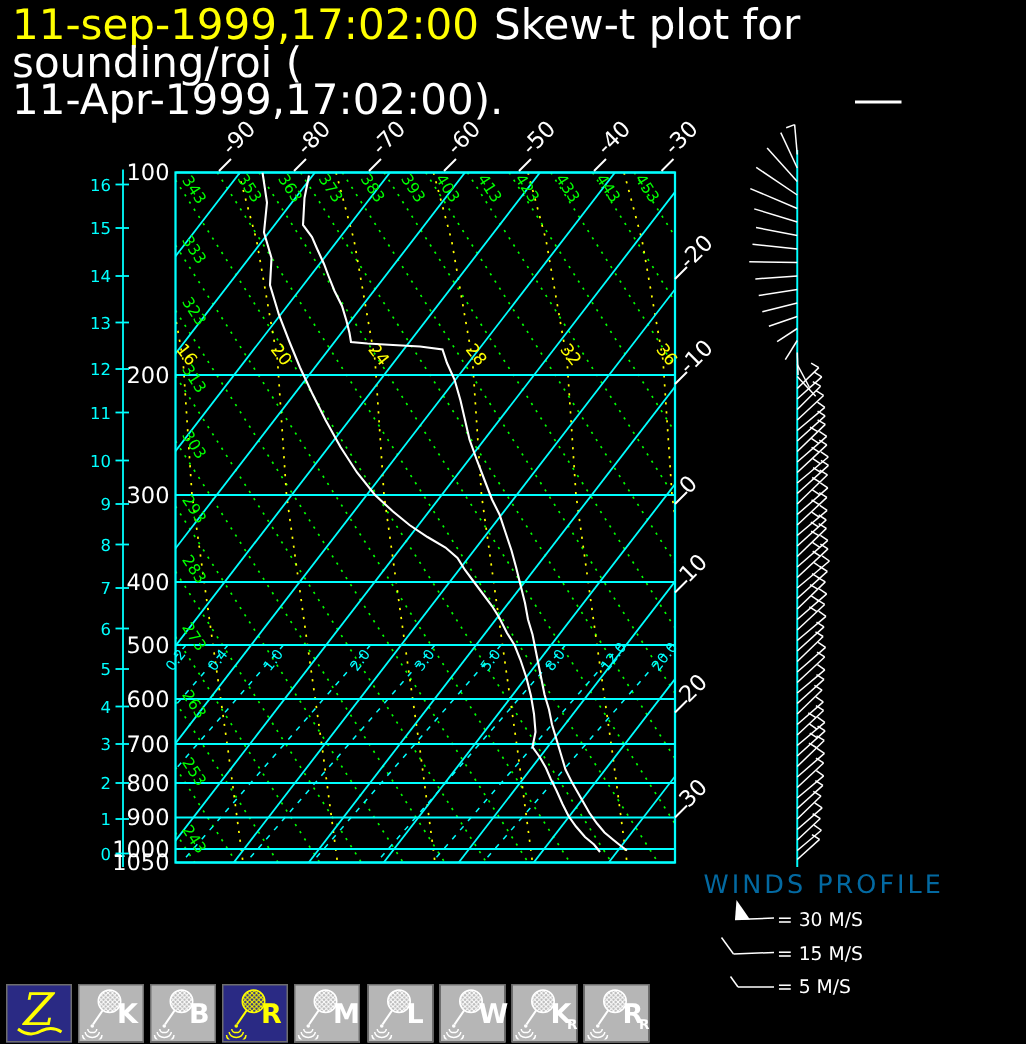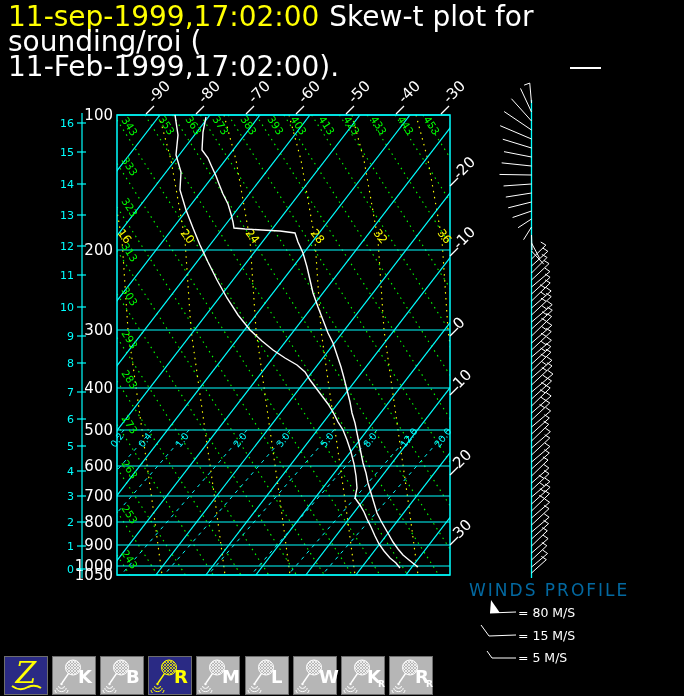--- a/index.html
+++ b/index.html
@@ -20,21 +20,21 @@
   .tbtn.zbtn{background:#2a2a84;}
   .blabel{position:absolute;left:25px;top:9px;font-size:18px;font-weight:bold;color:#fff;}
   .bsub{position:absolute;left:36px;top:22px;font-size:9px;font-weight:bold;color:#fff;}
   .mic{position:absolute;left:1px;top:2px;}
 </style>
 </head>
 <body>
 
 <div class="title-bar">
   <div><span class="t-date">11-sep-1999,17:02:00</span><span class="t-rest">Skew-t plot for sounding/roi (</span></div>
-  <div>11-Feb-1999,17:02:00).</div>
+  <div>11-Apr-1999,17:02:00).</div>
 </div>
 
 <div class="top-dash"></div>
 
 <svg id="plot" width="684" height="696">
     <defs>
       <clipPath id="boxclip">
         <rect x="117" y="115" width="333" height="460"></rect>
       </clipPath>
     </defs>
@@ -378,21 +378,21 @@
       <polygon points="490,613 500,613 491,600" fill="#fff"></polygon>
       <line x1="490" y1="613" x2="516" y2="612" stroke="#fff" stroke-width="1"></line>
       <line x1="489" y1="636" x2="516" y2="635" stroke="#fff" stroke-width="1"></line>
       <line x1="489" y1="636" x2="481" y2="625" stroke="#fff" stroke-width="1"></line>
       <line x1="492" y1="658" x2="516" y2="658" stroke="#fff" stroke-width="1"></line>
       <line x1="492" y1="658" x2="487" y2="651" stroke="#fff" stroke-width="1"></line>
     </g>
   </svg>
 
 <div class="winds-title">WINDS PROFILE</div>
-<div class="leg-label" style="top:605px">= 80 M/S</div>
+<div class="leg-label" style="top:605px">= 30 M/S</div>
 <div class="leg-label" style="top:628px">= 15 M/S</div>
 <div class="leg-label" style="top:650px">= 5 M/S</div>
 
 <div id="toolbar">
     <div class="tbtn zbtn" style="left: 4px;"><svg width="42" height="37" viewBox="0 0 42 37">
         <text x="21" y="26" font-family="DejaVu Serif, serif" font-style="italic" font-size="30" fill="#ffff00" text-anchor="middle">Z</text>
         <path d="M7 29 q8 6 16 1 q7 -3 13 1" fill="none" stroke="#ffff00" stroke-width="2"></path>
       </svg></div>
     <div class="tbtn" style="left: 52px;">
       <svg class="mic" width="30" height="34" viewBox="0 0 30 34">

